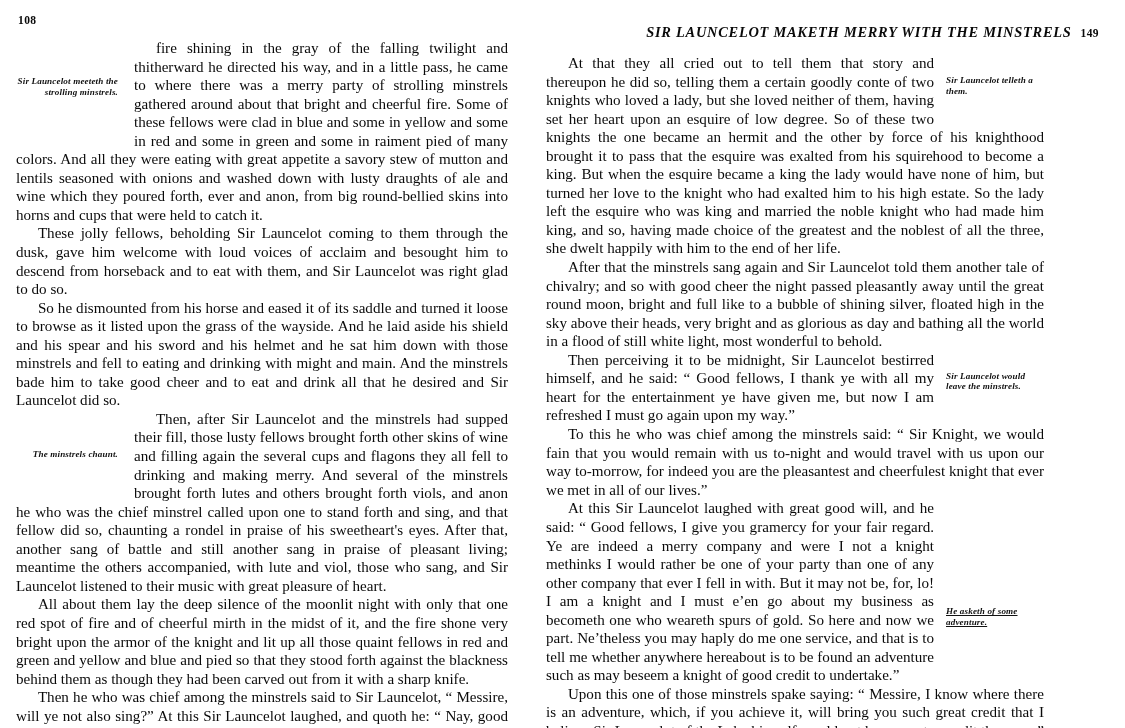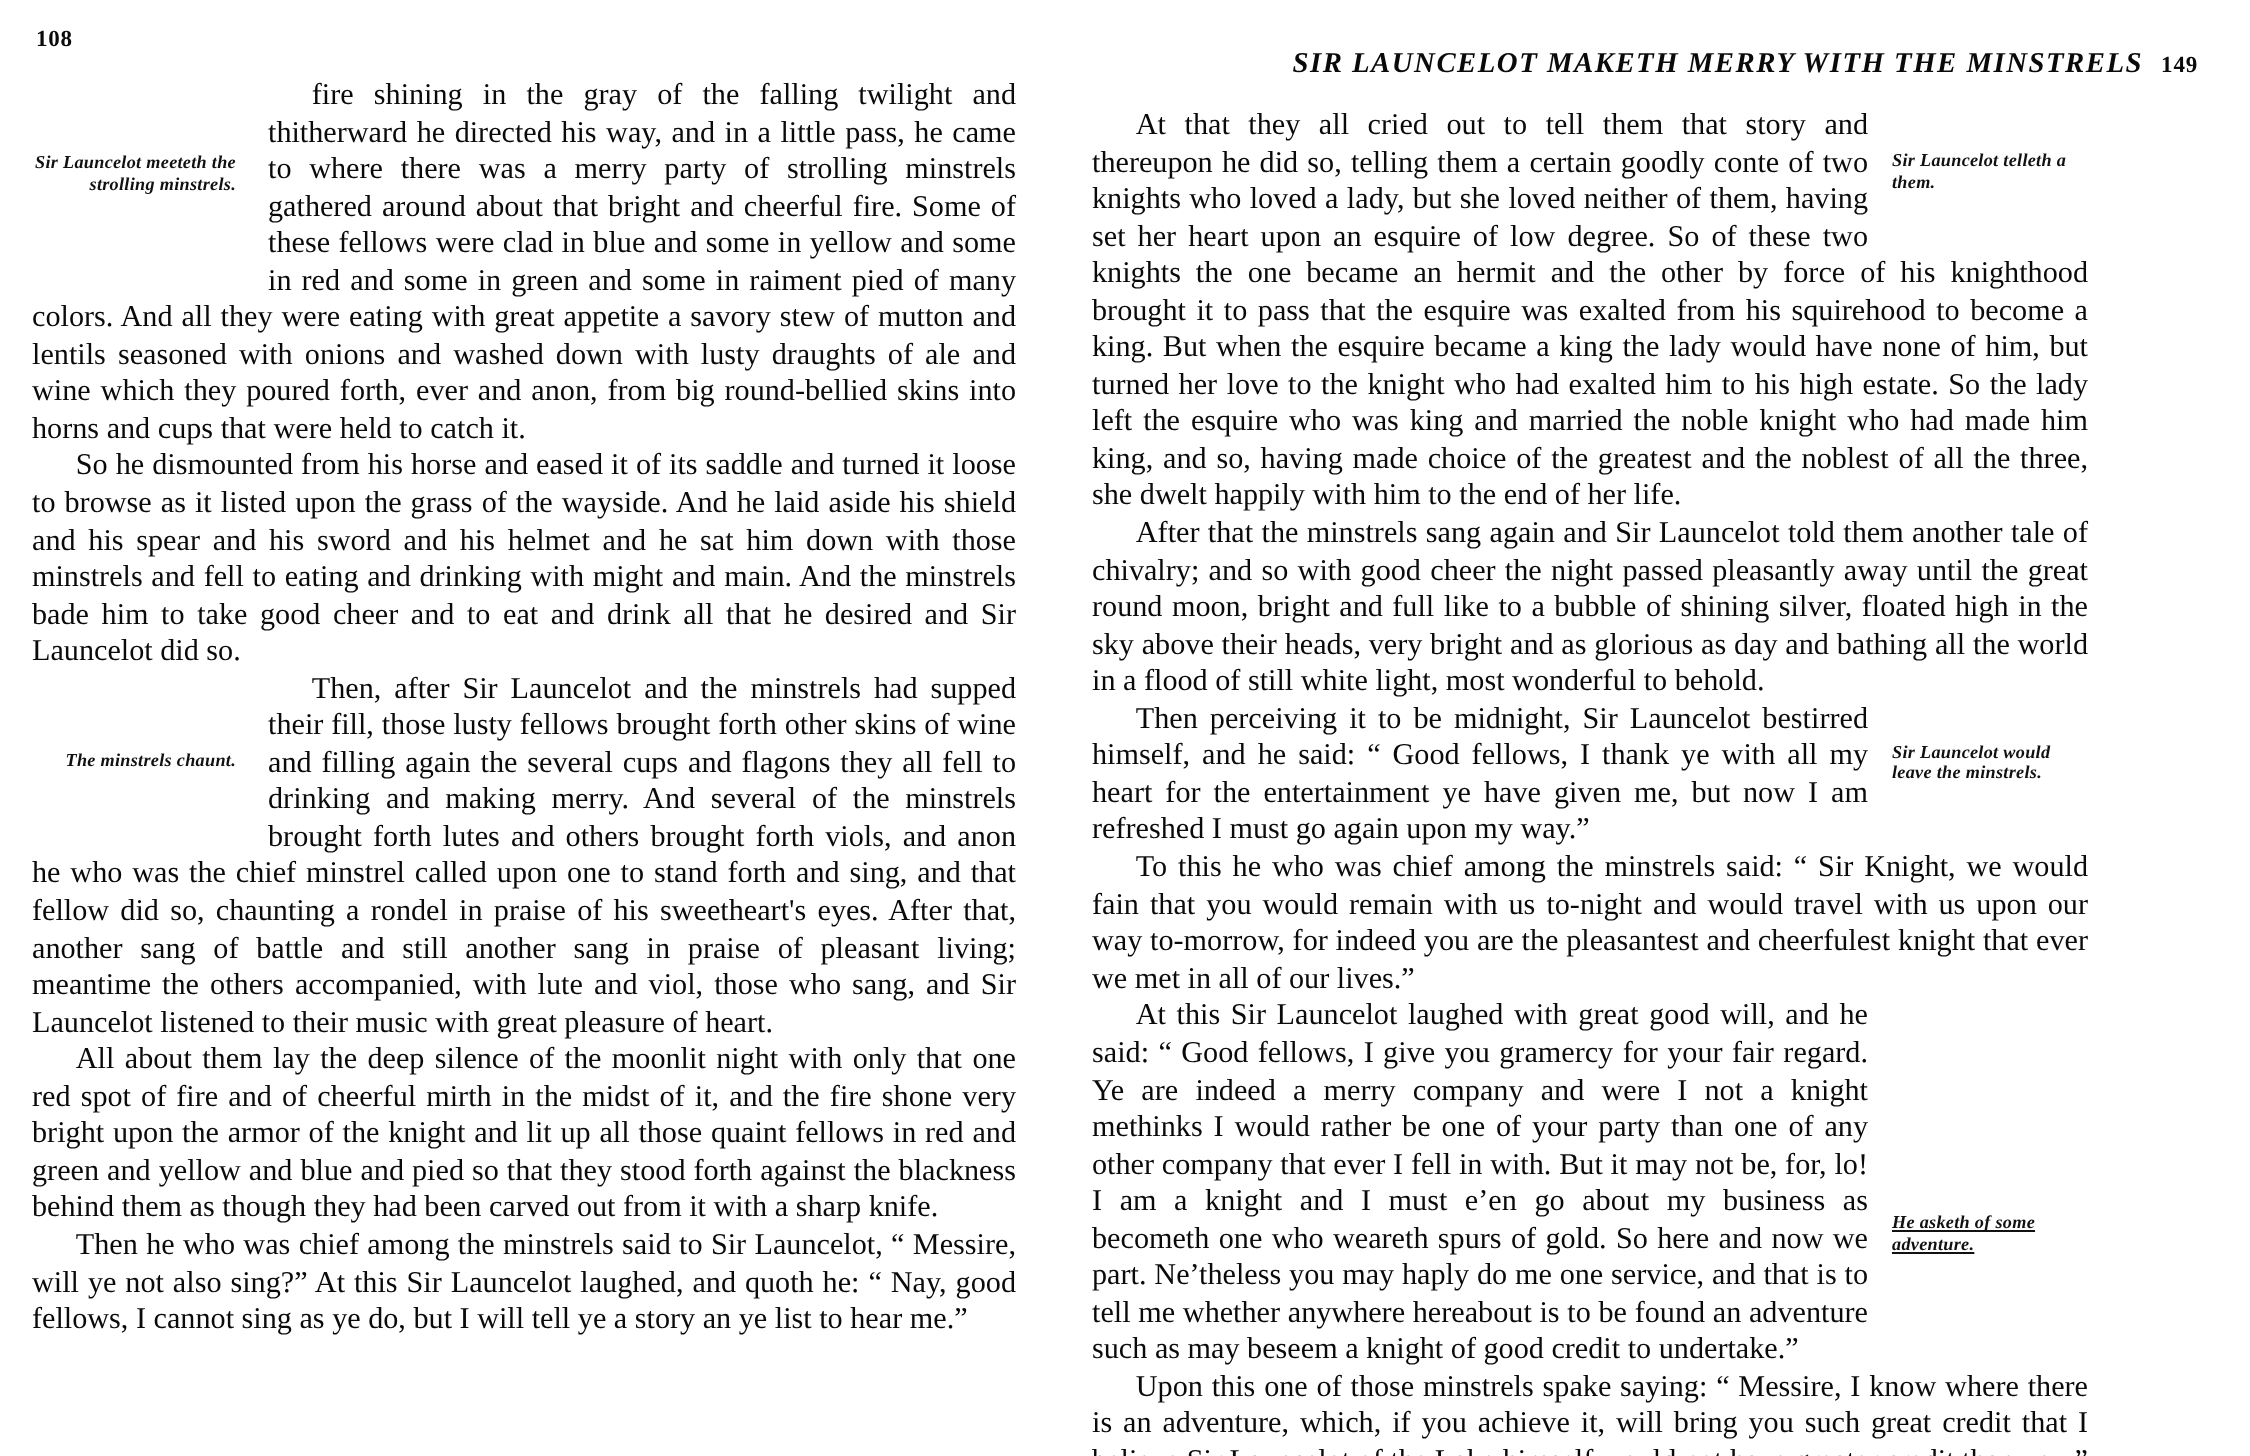--- a/index.html
+++ b/index.html
@@ -137,20 +137,21 @@
     </div>
 
     <div class="column col-left">
 
       <div class="clearfix" style="position:relative;">
         <div class="shape-left-note" style="margin-top:37.1px;"></div>
         <div class="sidenote sidenote-left" style="top:37px;">Sir Launcelot meeteth the strolling minstrels.</div>
         <p class="para">fire shining in the gray of the falling twilight and thitherward he directed his way, and in a little pass, he came to where there was a merry party of strolling minstrels gathered around about that bright and cheerful fire. Some of these fellows were clad in blue and some in yellow and some in red and some in green and some in raiment pied of many colors. And all they were eating with great appetite a savory stew of mutton and lentils seasoned with onions and washed down with lusty draughts of ale and wine which they poured forth, ever and anon, from big round-bellied skins into horns and cups that were held to catch it.</p>
       </div>
 
+      <p class="para">These jolly fellows, beholding Sir Launcelot coming to them through the dusk, gave him welcome with loud voices of acclaim and besought him to descend from horseback and to eat with them, and Sir Launcelot was right glad to do so.</p>
 
       <p class="para">So he dismounted from his horse and eased it of its saddle and turned it loose to browse as it listed upon the grass of the wayside. And he laid aside his shield and his spear and his sword and his helmet and he sat him down with those minstrels and fell to eating and drinking with might and main. And the minstrels bade him to take good cheer and to eat and drink all that he desired and Sir Launcelot did so.</p>
 
       <div class="clearfix" style="position:relative;">
         <div class="shape-left-note short" style="margin-top:37.1px;"></div>
         <div class="sidenote sidenote-left" style="top:39px;">The minstrels chaunt.</div>
         <p class="para">Then, after Sir Launcelot and the minstrels had supped their fill, those lusty fellows brought forth other skins of wine and filling again the several cups and flagons they all fell to drinking and making merry. And several of the minstrels brought forth lutes and others brought forth viols, and anon he who was the chief minstrel called upon one to stand forth and sing, and that fellow did so, chaunting a rondel in praise of his sweetheart's eyes. After that, another sang of battle and still another sang in praise of pleasant living; meantime the others accompanied, with lute and viol, those who sang, and Sir Launcelot listened to their music with great pleasure of heart.</p>
       </div>
 
       <p class="para">All about them lay the deep silence of the moonlit night with only that one red spot of fire and of cheerful mirth in the midst of it, and the fire shone very bright upon the armor of the knight and lit up all those quaint fellows in red and green and yellow and blue and pied so that they stood forth against the blackness behind them as though they had been carved out from it with a sharp knife.</p>

